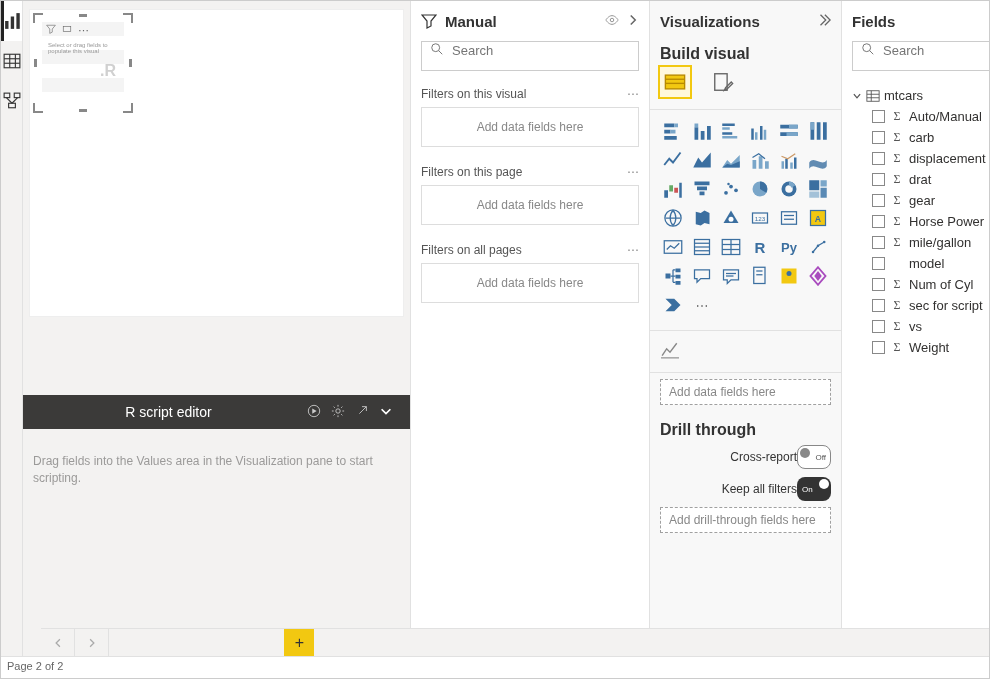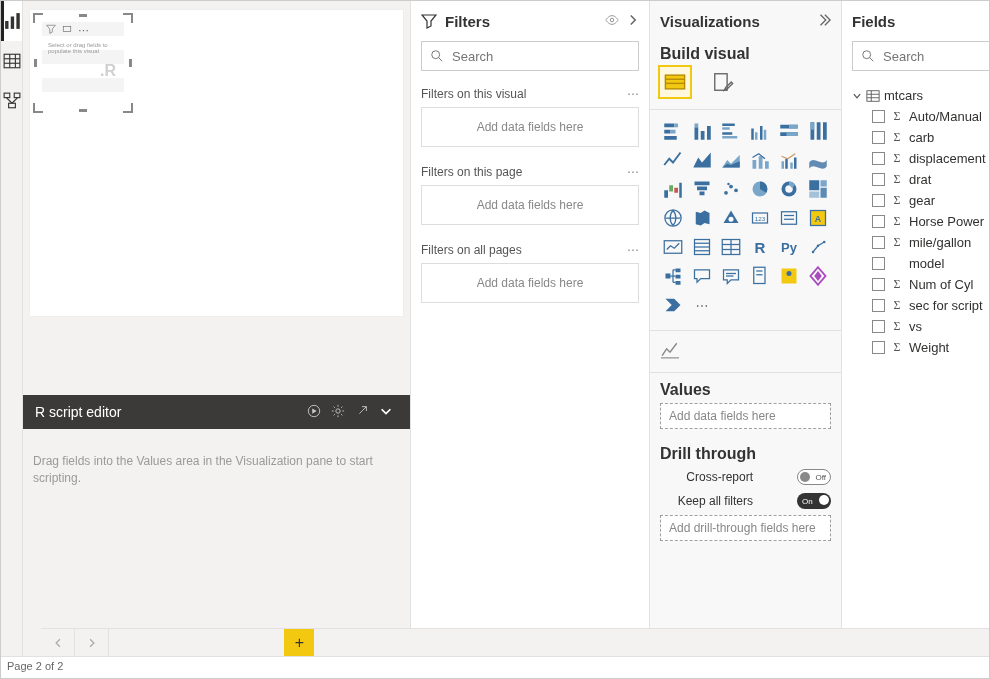--- a/index.html
+++ b/index.html
@@ -33,53 +33,53 @@
   .visual .m-t{top:-4px;left:calc(50% - 4px);width:8px;height:3px;}
   .visual .m-b{bottom:-4px;left:calc(50% - 4px);width:8px;height:3px;}
   .visual .m-l{left:-4px;top:calc(50% - 4px);width:3px;height:8px;}
   .visual .m-r{right:-4px;top:calc(50% - 4px);width:3px;height:8px;}
   .visual-inner{position:absolute;inset:4px;background:repeating-linear-gradient(180deg,#f4f4f4 0 14px,#fff 14px 28px);}
   .visual-toolbar{position:absolute;top:2px;left:4px;display:flex;gap:6px;color:#666;font-size:11px;}
   .visual-watermark{position:absolute;right:8px;bottom:24px;color:#d0d0d0;font-weight:600;font-size:16px;}
   .visual-hint{position:absolute;top:20px;left:6px;right:6px;font-size:6px;color:#999;}
   
   .editor-head{background:#3b3a39;color:#fff;height:34px;display:flex;align-items:center;padding:0 12px;margin:78px 0 0 0;}
-  .editor-head .title{flex:1;font-size:14px;}
+  .editor-head .title{flex:1;font-size:14px;text-align:center;}
   .editor-head .eicon{width:24px;text-align:center;color:#ddd;cursor:pointer;}
   .editor-body{flex:1;background:#f3f2f1;padding:24px 10px;color:#9b9a99;font-size:12px;line-height:1.4;}
   
   .pages{position:absolute;bottom:22px;left:40px;right:0;height:28px;background:var(--bg);display:flex;align-items:stretch;border-top:1px solid var(--border);}
   .page-nav{width:34px;display:flex;align-items:center;justify-content:center;color:#888;border-right:1px solid var(--border);cursor:pointer;}
   .page-tab{padding:0 18px;display:flex;align-items:center;border-right:1px solid var(--border);cursor:pointer;background:#f3f2f1;font-size:16px;color:#1d4ed8;margin-top:48px;}
   .page-tab.active{background:#fff;border-bottom:3px solid var(--yellow);}
   .page-add{width:30px;display:flex;align-items:center;justify-content:center;background:var(--yellow);color:#333;font-size:16px;cursor:pointer;}
   .status{position:absolute;bottom:0;left:0;right:0;height:22px;background:#fff;border-top:1px solid var(--border);font-size:11px;color:#666;padding:3px 6px;}
   
   .panel{background:#fff;border-left:1px solid var(--border);display:flex;flex-direction:column;}
   .panel.filters{flex:0 0 196px;}
   .panel.viz{flex:0 0 184px;background:#f8f8f8;}
   .panel.fields{flex:1;}
   .panel-head{display:flex;align-items:center;height:40px;padding:0 10px;font-size:15px;font-weight:600;color:#333;}
   .panel-head .spacer{flex:1;}
   .panel-head .hicon{color:#666;margin-left:8px;cursor:pointer;font-size:13px;}
-  .search{margin:0 10px 10px 10px;height:30px;border:1px solid #ccc;display:flex;align-items:center;padding:0 8px;color:#666;background:#fff;}
+  .search{margin:0 10px 10px 10px;height:30px;border:1px solid #ccc;display:flex;align-items:flex-start;padding:0 8px;color:#666;background:#fff;}
   .search input{border:none;outline:none;flex:1;font-size:13px;background:transparent;}
   .section-label{display:flex;align-items:center;justify-content:space-between;padding:6px 10px 4px 10px;font-size:12px;color:#555;}
   .dropwell{margin:2px 10px 12px 10px;height:40px;border:1px solid #ddd;display:flex;align-items:center;justify-content:center;color:#888;font-size:12px;background:#fff;}
   .dashwell{margin:2px 10px 12px 10px;min-height:26px;border:1px dashed var(--dash);display:flex;align-items:center;padding:0 8px;color:#888;font-size:12px;background:#fff;}
   
   .sub-title{padding:4px 10px 2px 10px;font-size:16px;font-weight:600;color:#333;}
   .mode-row{display:flex;gap:18px;padding:2px 10px 8px 10px;}
   .mode-btn{width:30px;height:30px;display:flex;align-items:center;justify-content:center;cursor:pointer;}
   .mode-btn.active{outline:2px solid var(--yellow);background:#fff8dc;}
   .viz-grid{display:grid;grid-template-columns:repeat(6,26px);gap:3px 3px;padding:4px 10px 8px 10px;}
   .viz-item{width:26px;height:26px;display:flex;align-items:center;justify-content:center;cursor:pointer;color:#3b6fa0;}
   .hr{height:1px;background:var(--border);margin:4px 0;}
   .toggle-row{display:flex;align-items:center;justify-content:flex-end;padding:4px 10px;font-size:12px;color:#333;}
-  .toggle{width:34px;height:16px;border-radius:8px;position:relative;cursor:pointer;display:flex;align-items:center;justify-content:center;font-size:8px;color:#333;margin-left:44px;}
+  .toggle{width:34px;height:24px;border-radius:8px;position:relative;cursor:pointer;display:flex;align-items:center;justify-content:center;font-size:8px;color:#333;}
   .toggle.off{border:1px solid #888;background:#fff;color:#555;}
   .toggle.off::before{content:"";position:absolute;left:2px;top:2px;width:10px;height:10px;border-radius:50%;background:#888;}
   .toggle.on{background:#333;color:#fff;}
   .toggle.on::after{content:"";position:absolute;right:2px;top:2px;width:10px;height:10px;border-radius:50%;background:#fff;}
   .tiny-chart{padding:6px 10px;}
   
   .tree{padding:4px 6px;font-size:13px;}
   .tree-node{display:flex;align-items:center;gap:4px;padding:3px 4px;cursor:pointer;}
   .tree-children{padding-left:22px;}
   .field-row{display:flex;align-items:center;gap:6px;padding:3px 2px;cursor:pointer;}
@@ -180,21 +180,21 @@
     <div class="editor-body">
       <span>Drag fields into the Values area in the Visualization pane to start scripting.</span>
     </div>
   </div>
 
   <div class="panel filters">
     <div class="panel-head">
       <svg class="i" viewBox="0 0 16 16" style="margin-right:8px;">
           <path d="M1 2h14l-5 6v5l-4 2v-7z" fill="none" stroke="#333" stroke-width="1.2"></path>
         </svg>
-      <span>Filters</span>
+      <span>Manual</span>
       <span class="spacer"></span>
       <span class="hicon">
         <svg width="14" height="14" viewBox="0 0 16 16">
             <path d="M1 8s3-5 7-5 7 5 7 5-3 5-7 5-7-5-7-5z" fill="none" stroke="#888"></path>
             <circle cx="8" cy="8" r="2" fill="none" stroke="#888"></circle>
           </svg>
       </span>
       <span class="hicon">
         <svg width="12" height="12" viewBox="0 0 16 16">
             <path d="M5 2l6 6-6 6" fill="none" stroke="#666" stroke-width="2"></path>
@@ -509,21 +509,20 @@
       <div class="viz-item" style="color:#555;">⋯</div>
     </div>
     <div class="hr"></div>
     <div class="tiny-chart">
       <svg width="20" height="18" viewBox="0 0 16 16">
           <path d="M1 13l4-6 3 3 6-8" fill="none" stroke="#888" stroke-width="1.2"></path>
           <line x1="0" y1="15" x2="16" y2="15" stroke="#888"></line>
         </svg>
     </div>
     <div class="hr"></div>
-    <div class="sub-title">Values</div>
     <div class="dashwell">Add data fields here</div>
     <div class="sub-title">Drill through</div>
     <div class="toggle-row">
       <span>Cross-report</span>
       <span class="toggle off">
           <span style="position:absolute;right:4px;font-size:8px;">Off</span>
         </span>
     </div>
     <div class="toggle-row">
       <span>Keep all filters</span>

